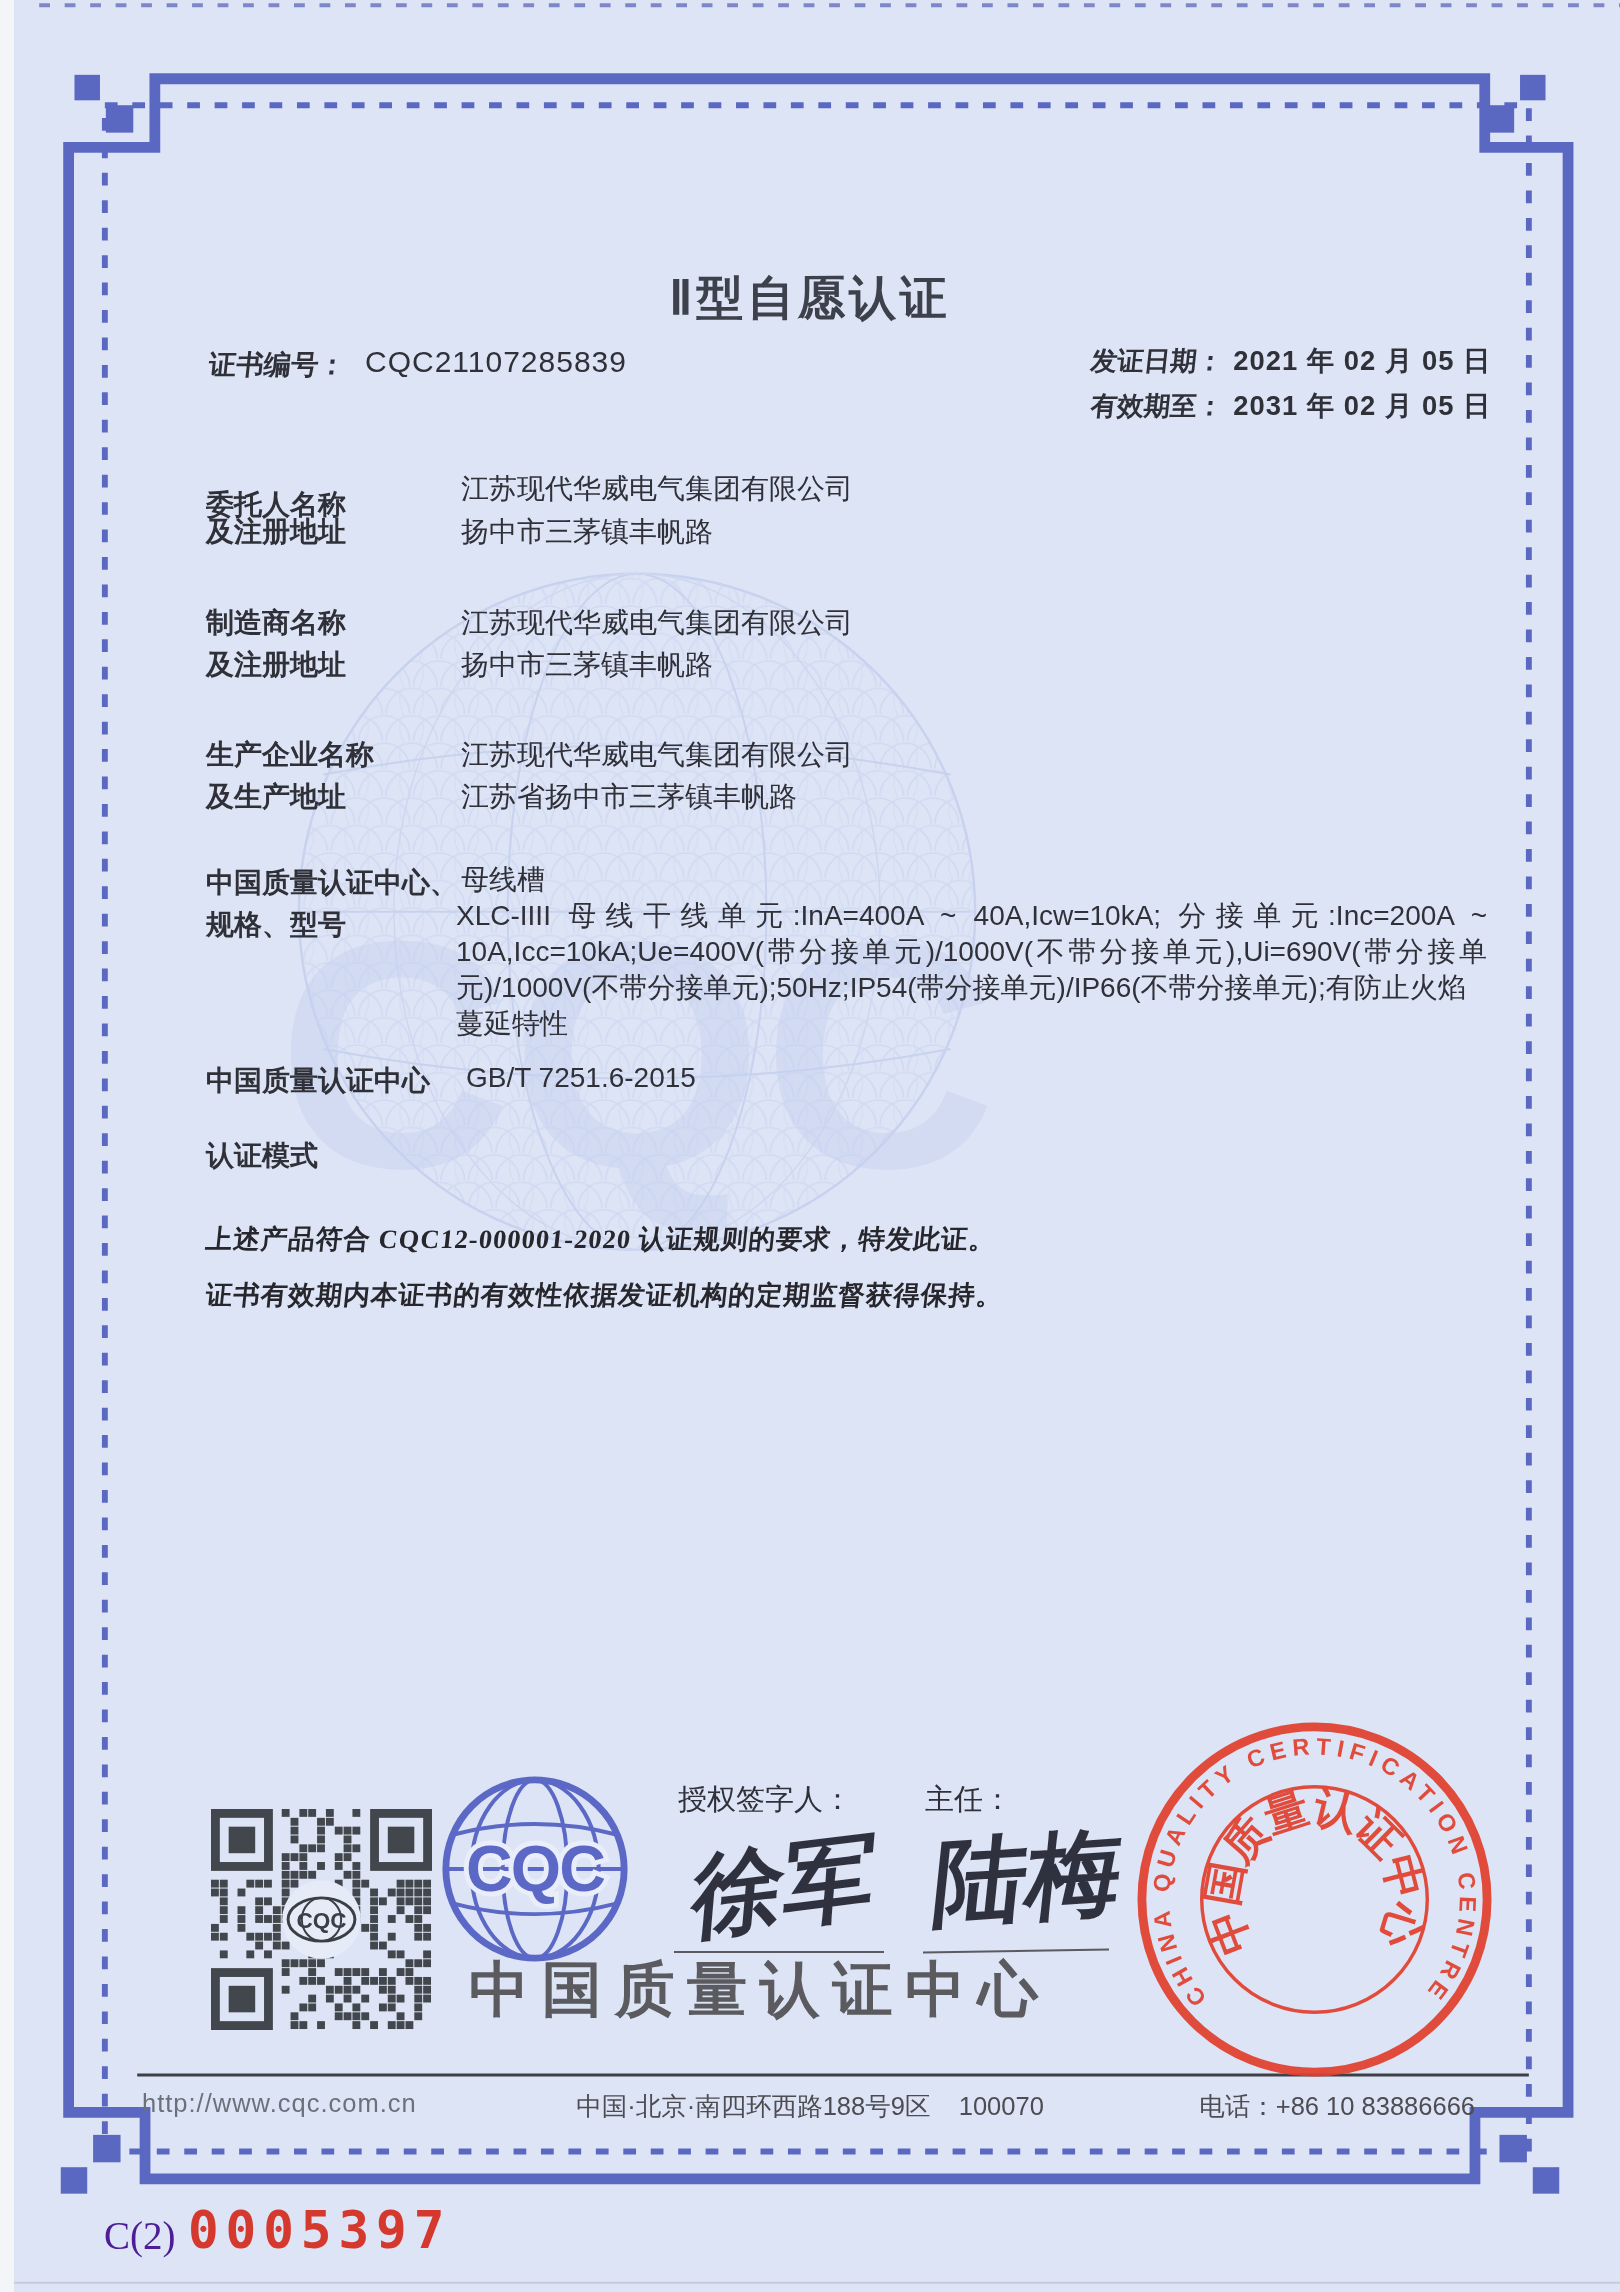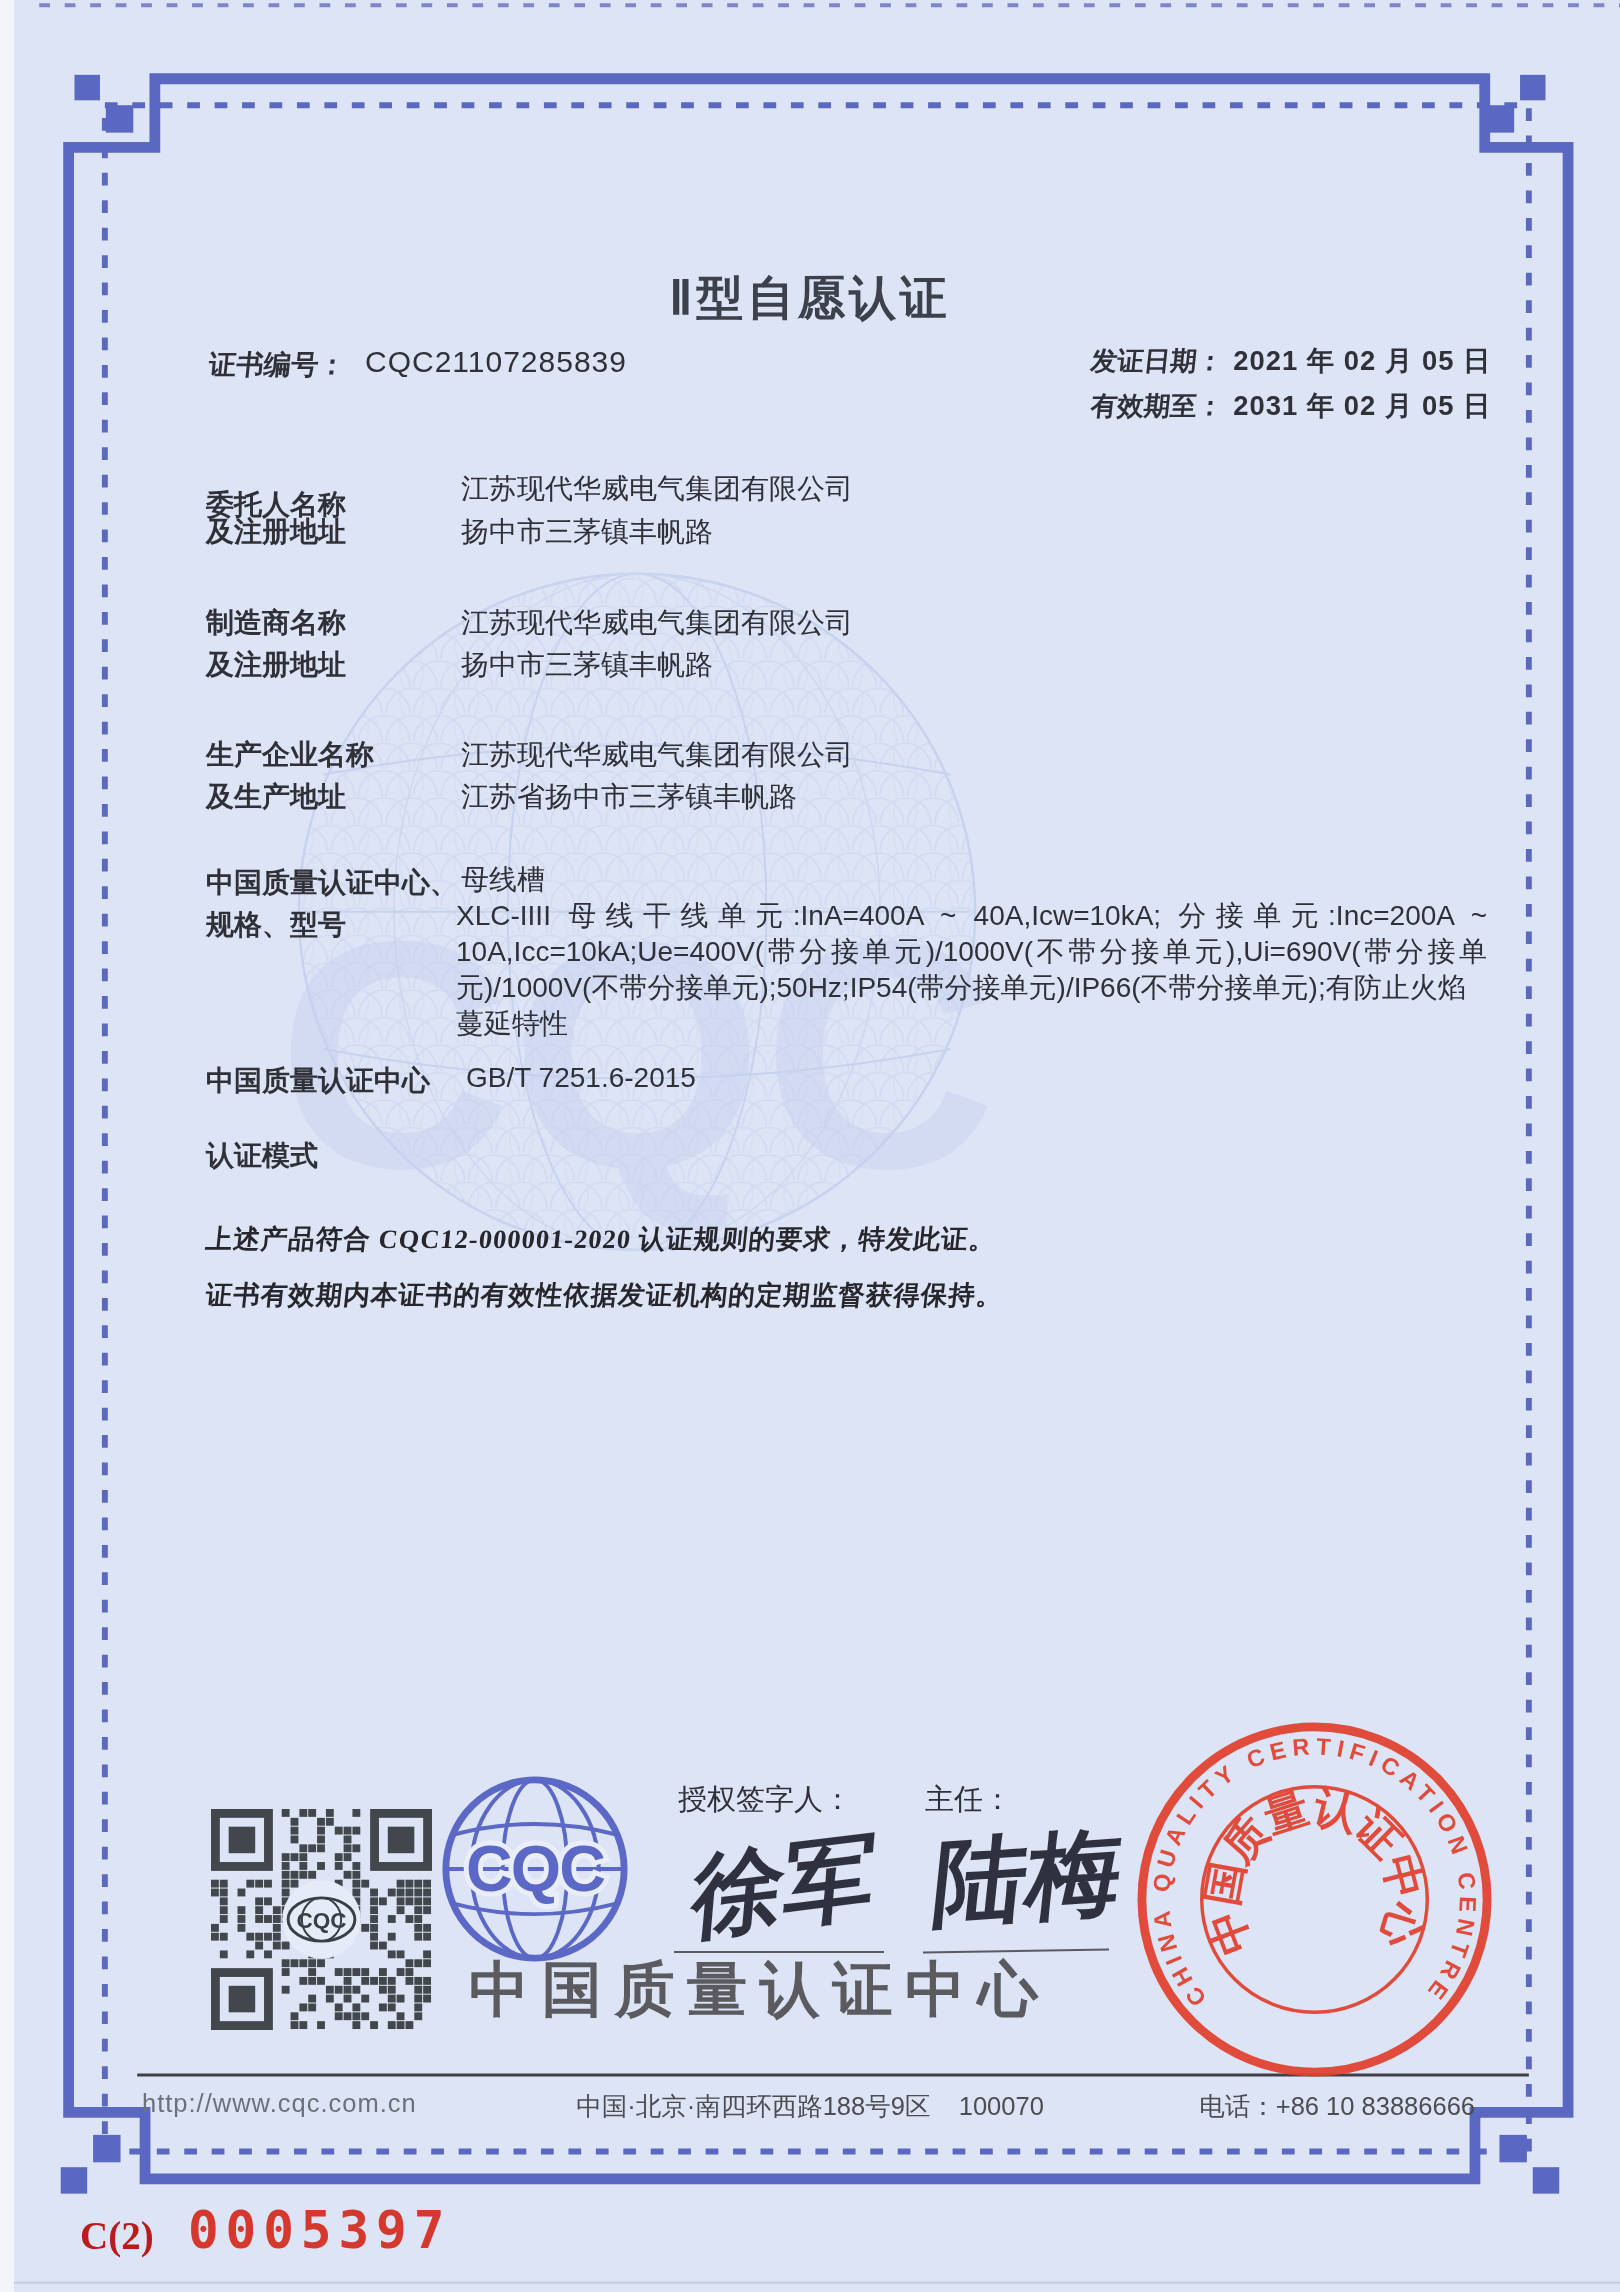--- a/index.html
+++ b/index.html
@@ -27,21 +27,21 @@
   .stmt{font-size:26.5px;color:#26262c;letter-spacing:1px;}
   .note{left:0;right:0;top:1723px;text-align:center;font-size:24.5px;color:#26262c;}
   .signlabel{font-size:29px;color:#2f3038;white-space:nowrap;}
   .signature{font-weight:bold;color:#191927;opacity:.88;white-space:nowrap;}
   .sigline{height:0;border-top:2px solid #5a5a60;}
   .orgname{left:469px;top:1950px;font-size:60px;font-weight:600;letter-spacing:12.7px;
            color:#5a5a5f;white-space:nowrap;}
   .footer-url{left:142px;top:2089px;font-size:25.5px;color:#6b707b;letter-spacing:1px;}
   .footer-addr{left:0;right:0;top:2089px;text-align:center;font-size:25.5px;color:#4c4c52;white-space:pre;}
   .footer-phone{right:145px;top:2089px;font-size:25.5px;color:#4c4c52;white-space:nowrap;}
-  .serial-prefix{left:80px;top:2213px;font-family:"Liberation Serif",serif;font-size:39px;color:#b91c1c;font-weight:bold;}
+  .serial-prefix{left:104px;top:2213px;font-family:"Liberation Serif",serif;font-size:39px;color:#4c1d95;}
   .serial-number{left:188px;top:2201px;font-family:"DejaVu Sans Mono",monospace;font-size:51px;
                  font-weight:bold;letter-spacing:6.9px;color:#d5382c;}
 </style>
 </head>
 <body>
 
 <div class="page">
 
   <svg class="abs" style="left:0;top:0;" width="1620" height="2293" viewBox="0 0 1653 2339">
     <defs>

